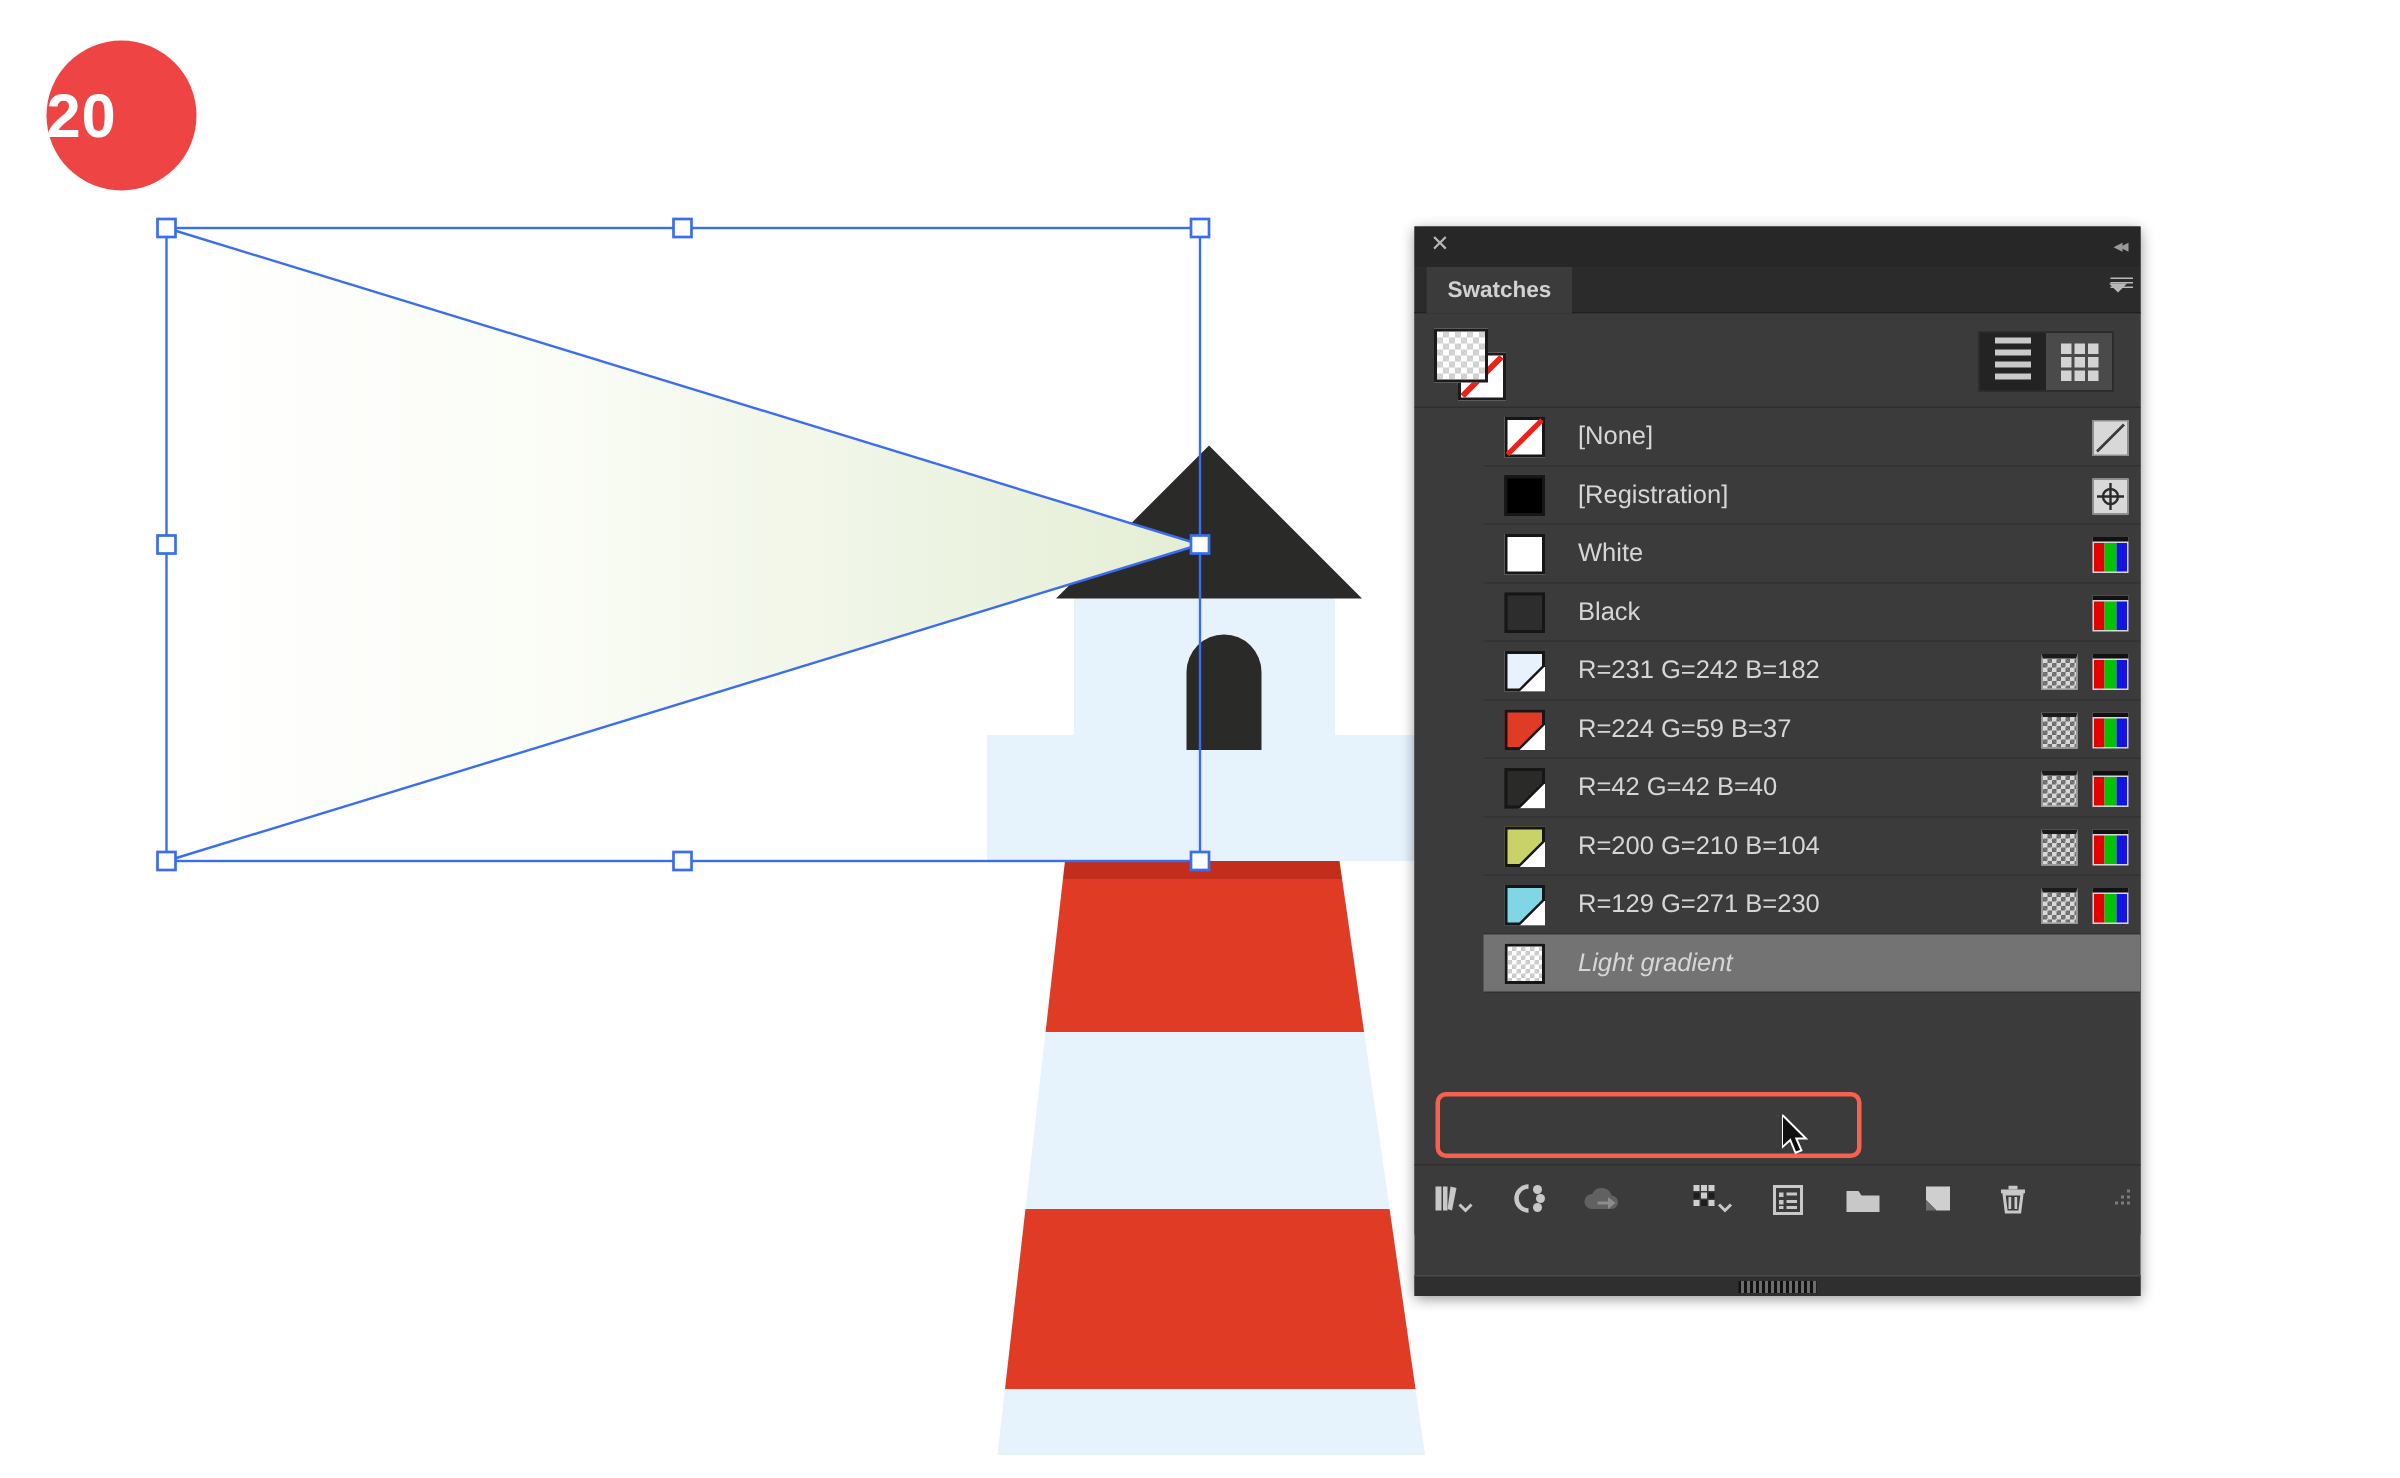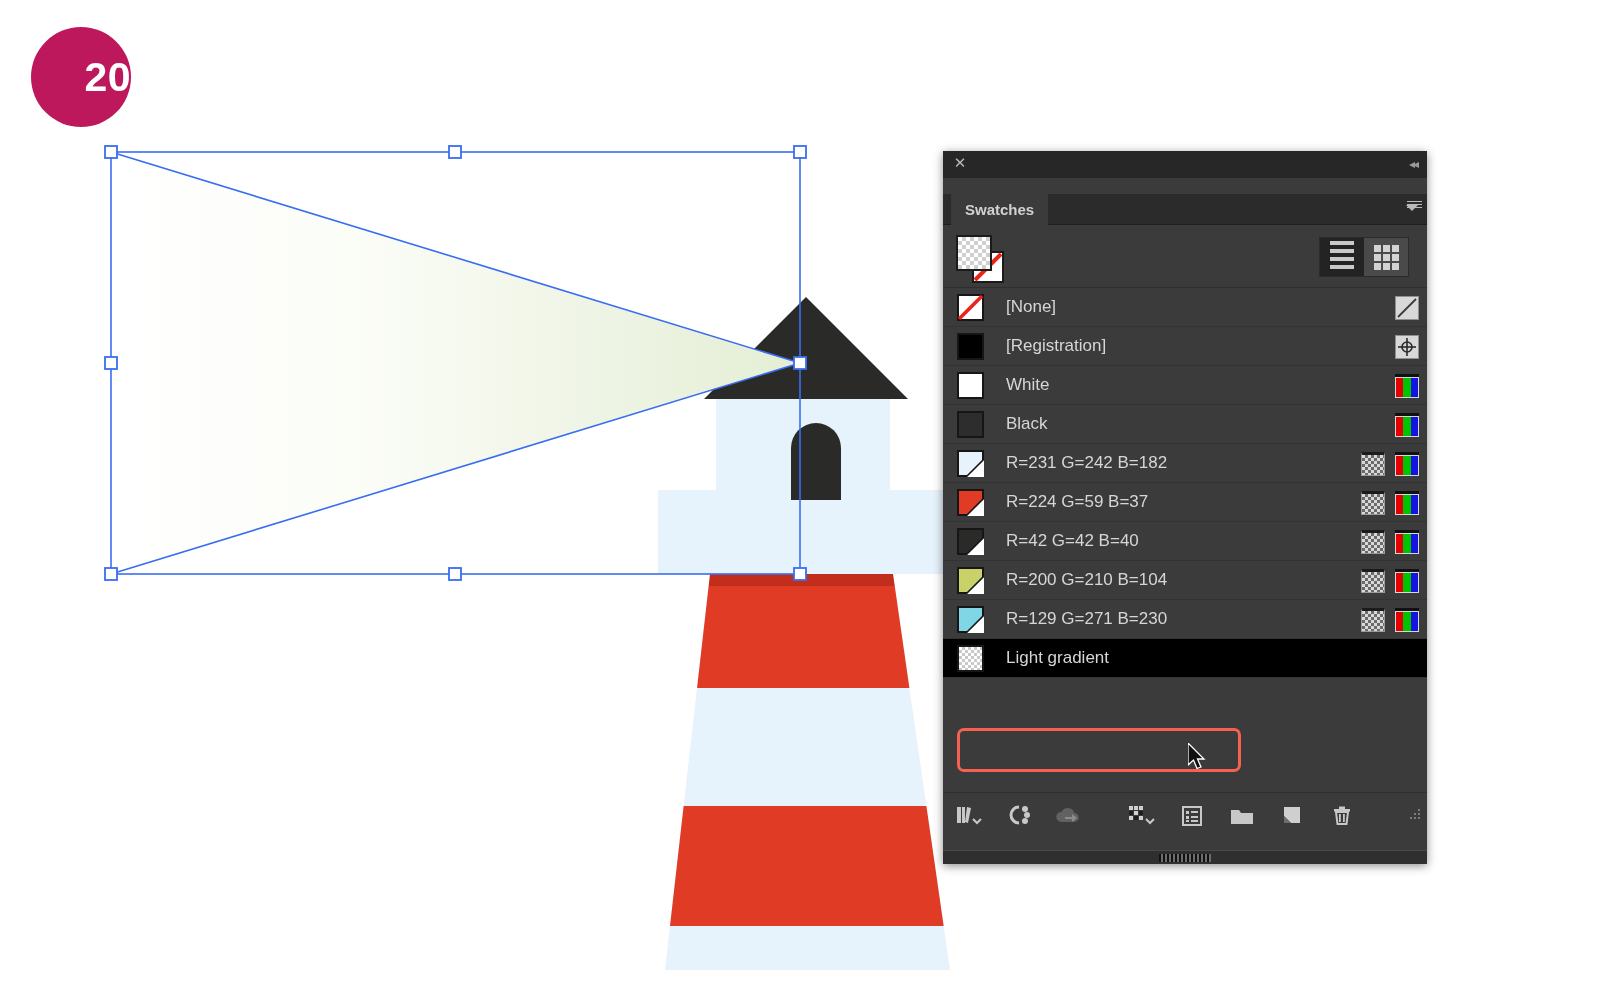--- a/index.html
+++ b/index.html
@@ -15,23 +15,23 @@
     width: 1600px; height: 985px;
     background: #ffffff;
   }
 
   
   .step-badge {
     position: absolute;
     left: 31px; top: 27px;
     width: 100px; height: 100px;
     border-radius: 50%;
-    background: #be185d;
+    background: #ef4444;
     color: #ffffff;
-    display: flex; align-items: center; justify-content: flex-end;
+    display: flex; align-items: center; justify-content: flex-start;
     font-size: 41px;
     font-weight: bold;
     letter-spacing: 0.5px;
   }
 
   
   .artwork { position: absolute; left: 0; top: 0; width: 1000px; height: 985px; }
 
   
   .panel {
@@ -56,21 +56,20 @@
   .panel-collapse {
     position: absolute; right: 10px; top: 6px;
     color: #9a9a9a; font-size: 12px; line-height: 14px;
     letter-spacing: -2px;
   }
   .panel-tabbar {
     position: relative;
     height: 31px;
     background: #2b2b2b;
     border-bottom: 1px solid #1f1f1f;
-    margin-top: 16px;
   }
   .panel-tab {
     position: absolute; left: 8px; top: 0;
     height: 31px; padding: 0 14px;
     background: #3b3b3b;
     color: #d2d2d2;
     font-size: 15px; font-weight: bold;
     display: flex; align-items: center;
     cursor: pointer;
   }
@@ -134,30 +133,31 @@
   .vt-grid { width: 25px; height: 25px; display:grid; grid-template-columns: repeat(3,1fr); grid-template-rows: repeat(3,1fr); gap:2px; }
   .vt-grid span { background:#d3d3d3; }
 
   
   .swatch-list {
     position: relative;
     height: 505px;
     background: #3b3b3b;
     border-top: 1px solid #2f2f2f;
     overflow: hidden;
+    padding-left: 46px;
   }
   .swatch-row {
     position: relative;
     height: 39px;
     display: flex; align-items: center;
     border-bottom: 1px solid #333333;
     padding-left: 14px;
     cursor: pointer;
   }
-  .swatch-row.selected { background: #000000; }
+  .swatch-row.selected { background: #737373; font-style: italic; }
   .swatch-chip {
     width: 27px; height: 27px;
     border: 2px solid #161616;
     flex: 0 0 auto;
     position: relative;
     background: #ffffff;
   }
   .swatch-label {
     margin-left: 22px;
     color: #d6d6d6;

